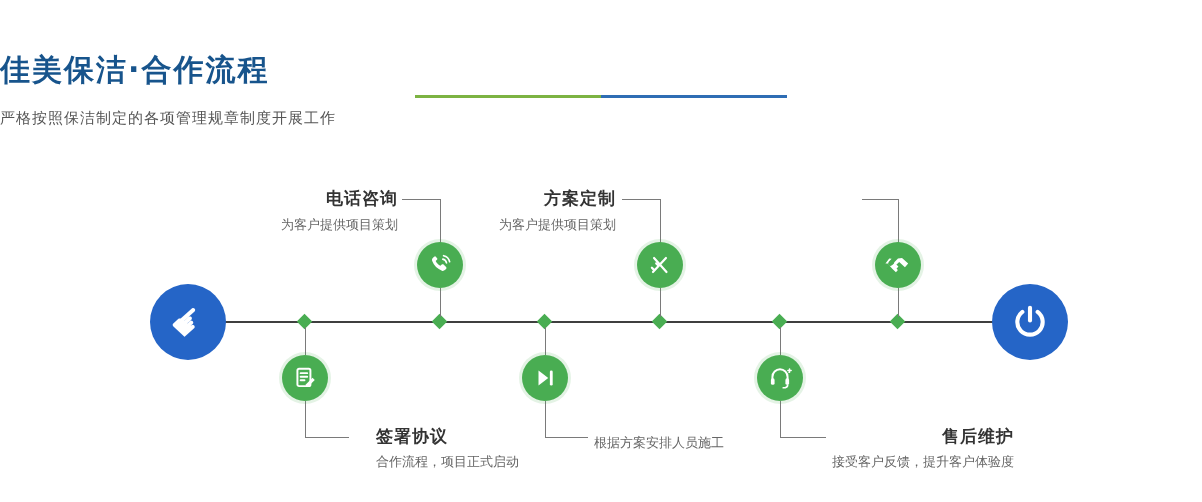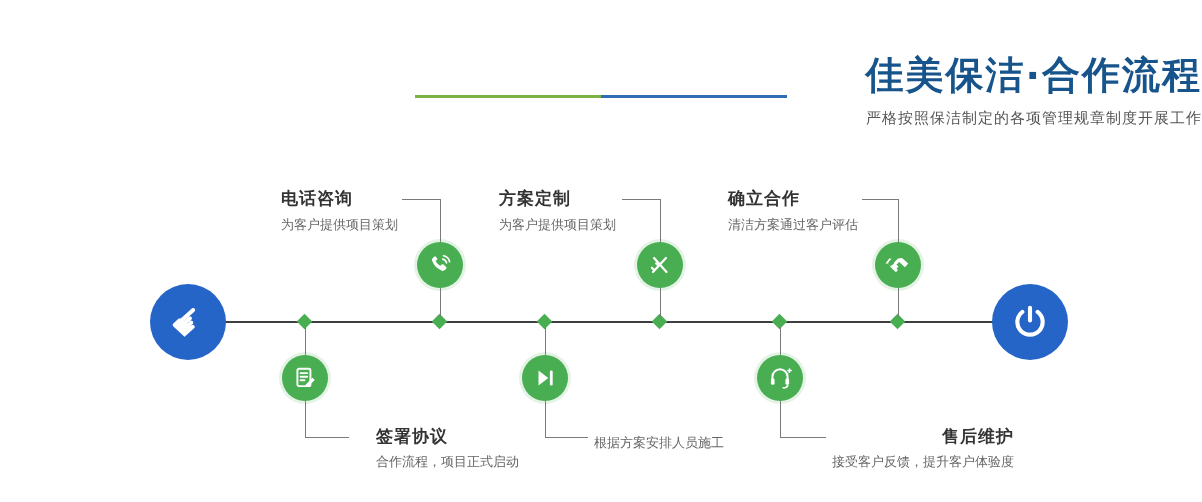--- a/index.html
+++ b/index.html
@@ -13,31 +13,31 @@
     --text_gray:#666666;
   }
   *{box-sizing:border-box;}
   body{margin:0;background:#fff;}
   .stage{
     position:relative;width:1202px;height:502px;background:#ffffff;
     font-family:"DejaVu Sans","Liberation Sans",sans-serif;overflow:hidden;
   }
   
   .title{
-    position:absolute;top:50px;left:0;width:100%;text-align:right;margin:0;
-    font-size:38px;font-weight:bold;color:var(--navy);letter-spacing:2px;
+    position:absolute;top:50px;left:0;width:100%;text-align:left;margin:0;
+    font-size:30px;font-weight:bold;color:var(--navy);letter-spacing:2px;
   }
   .divider{
     position:absolute;top:95px;left:50%;transform:translateX(-50%);
     width:372px;height:3px;display:flex;
   }
   .divider .dg{flex:1;background:var(--divider_green);}
   .divider .db{flex:1;background:var(--divider_blue);}
   .subtitle{
-    position:absolute;top:109px;left:0;width:100%;text-align:right;
+    position:absolute;top:109px;left:0;width:100%;text-align:left;
     font-size:15px;color:#555555;letter-spacing:1px;
   }
   
   .tl-line{position:absolute;left:212px;top:321px;width:792px;height:2px;background:#3f3f3f;}
   .endcap{
     position:absolute;width:76px;height:76px;border-radius:50%;background:var(--blue);
     display:flex;align-items:center;justify-content:center;top:284px;
   }
   .endcap.left{left:150px;}
   .endcap.right{left:992px;}
@@ -46,21 +46,21 @@
   .cline{position:absolute;background:var(--line);}
   .gcircle{
     position:absolute;width:46px;height:46px;border-radius:50%;background:var(--green);
     display:flex;align-items:center;justify-content:center;box-shadow:0 0 0 3px rgba(73,173,82,0.15);
   }
   .gcircle svg{width:26px;height:26px;display:block;}
   
   .step-text{position:absolute;}
   .step-text .st{font-size:17px;font-weight:bold;color:var(--text_dark);line-height:21px;letter-spacing:1px;}
   .step-text .sd{font-size:13px;color:var(--text_gray);margin-top:7px;line-height:17px;}
-  .step-text.top{top:188px;}
+  .step-text.top{text-align:right;top:188px;}
   .step-text.bottom{text-align:left;top:427px;}
   .step-text.bottom .st{line-height:19px;}
 </style>
 </head>
 <body>
 
 <div class="stage">
 
   <h1 class="title">佳美保洁·合作流程</h1>
   <div class="divider">
@@ -158,24 +158,20 @@
   </div>
 
   <div class="step-text top" style="right:804px;">
     <div class="st">电话咨询</div>
     <div class="sd">为客户提供项目策划</div>
   </div>
   <div class="step-text top" style="right:586px;">
     <div class="st">方案定制</div>
     <div class="sd">为客户提供项目策划</div>
   </div>
-  <div class="step-text top" style="right:344px;">
-    <div class="st">确立合作</div>
-    <div class="sd">清洁方案通过客户评估</div>
-  </div>
 
   <div class="step-text bottom" style="left:376px;">
     <div class="st">签署协议</div>
     <div class="sd">合作流程，项目正式启动</div>
   </div>
   <div class="step-text bottom" style="left:594px;">
     <div class="sd">根据方案安排人员施工</div>
   </div>
   <div class="step-text bottom" style="left:832px;text-align:right;">
     <div class="st">售后维护</div>

